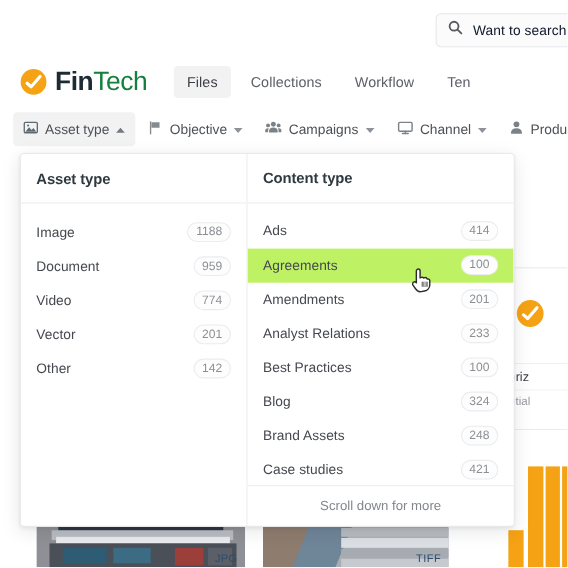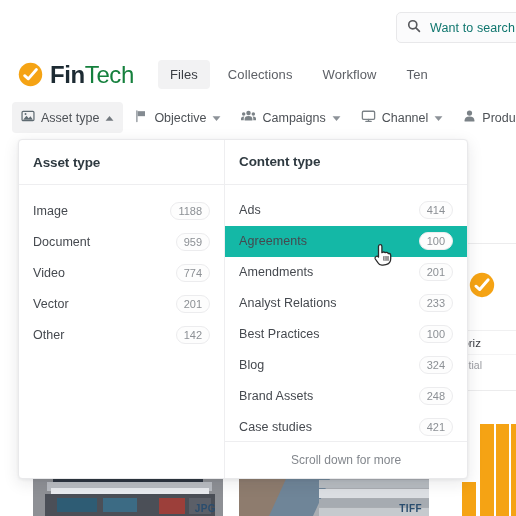--- a/index.html
+++ b/index.html
@@ -31,21 +31,21 @@
     border: 1px solid #e8e8ea;
     border-radius: 5px;
     background: #fbfbfc;
     display: flex; align-items: center;
     padding: 0 10px;
     gap: 9px;
   }
   .search-icon { flex: 0 0 auto; display: block; color: #6d6e72; }
   .search-placeholder {
     font-size: 12.5px;
-    color: #0f766e;
+    color: #0f172a;
     white-space: nowrap;
     letter-spacing: .1px;
   }
 
   
   .nav-row {
     position: absolute;
     top: 52px; left: 0; right: 0; height: 45px;
     background: #ffffff;
     display: flex; align-items: center;
@@ -160,21 +160,21 @@
     bottom: 0;
     height: 48px;
     border-radius: 3px 3px 0 0;
     overflow: hidden;
   }
   .thumb-img { width: 100%; height: 100%; display: block; }
   .thumb-badge {
     position: absolute;
     right: 7px; bottom: 2px;
     font-size: 10px;
-    font-weight: bold;
+    font-weight: normal;
     color: #2a4d6e;
     letter-spacing: .4px;
   }
 
   
   .dropdown {
     position: absolute;
     left: 18px; top: 139px;
     width: 450px; height: 340px;
     background: #ffffff;
@@ -209,21 +209,21 @@
   }
   .dd-item {
     height: 31px;
     display: flex; align-items: center;
     justify-content: space-between;
     padding: 0 14px;
     font-size: 12.5px;
     color: #45494f;
     white-space: nowrap;
   }
-  .dd-item.hover { background: #14b8a6; }
+  .dd-item.hover { background: #bef264; }
   .dd-label { letter-spacing: .05px; text-align: right; }
   .dd-count {
     flex: 0 0 auto;
     min-width: 34px;
     text-align: center;
     font-size: 11px;
     color: #8c9095;
     border: 1px solid #ececee;
     border-radius: 9px;
     padding: 2px 7px;
@@ -396,21 +396,21 @@
         <rect x="18" y="20" width="158" height="6" fill="#e9ebef"></rect>
         <rect x="12" y="26" width="170" height="22" fill="#4b4f57"></rect>
         <rect x="24" y="30" width="40" height="14" fill="#2e5c74"></rect>
         <rect x="70" y="30" width="34" height="14" fill="#3c6b84"></rect>
         <rect x="126" y="30" width="26" height="16" fill="#9c3f3a"></rect>
         <rect x="156" y="30" width="22" height="16" fill="#5b5f68"></rect>
       </svg>
       <span class="thumb-badge">JPG</span>
     </div>
 
-    <div class="thumb" style="left:239px; width:190px;">
+    <div class="thumb" style="left:239px; width:169px;">
       <svg class="thumb-img" viewBox="0 0 190 48" preserveAspectRatio="none">
         <rect width="190" height="48" fill="#a9adb2"></rect>
         <path d="M0 0 L70 0 L40 48 L0 48 Z" fill="#8e7c6e"></path>
         <path d="M52 0 L96 0 L74 48 L30 48 Z" fill="#6f8598"></path>
         <rect x="80" y="2" width="110" height="9" fill="#cfd3d7"></rect>
         <rect x="80" y="12" width="110" height="8" fill="#b7bcc1"></rect>
         <rect x="80" y="21" width="110" height="9" fill="#dcdfe3"></rect>
         <rect x="80" y="31" width="110" height="8" fill="#a6abb1"></rect>
         <rect x="80" y="40" width="110" height="8" fill="#c6cace"></rect>
       </svg>

